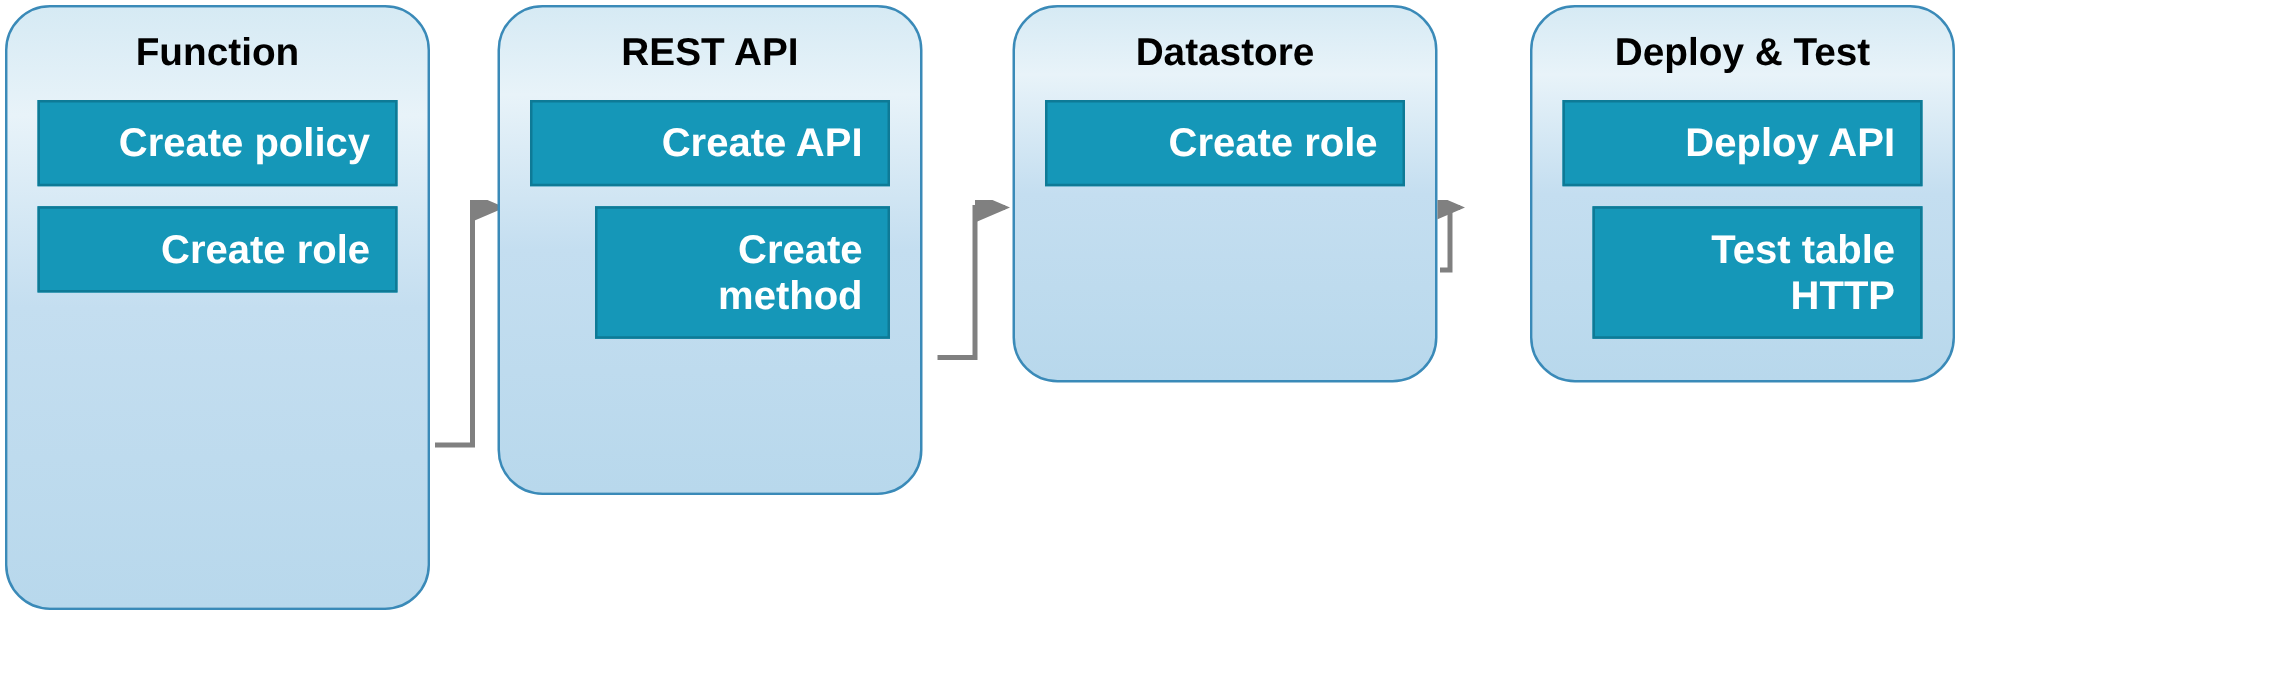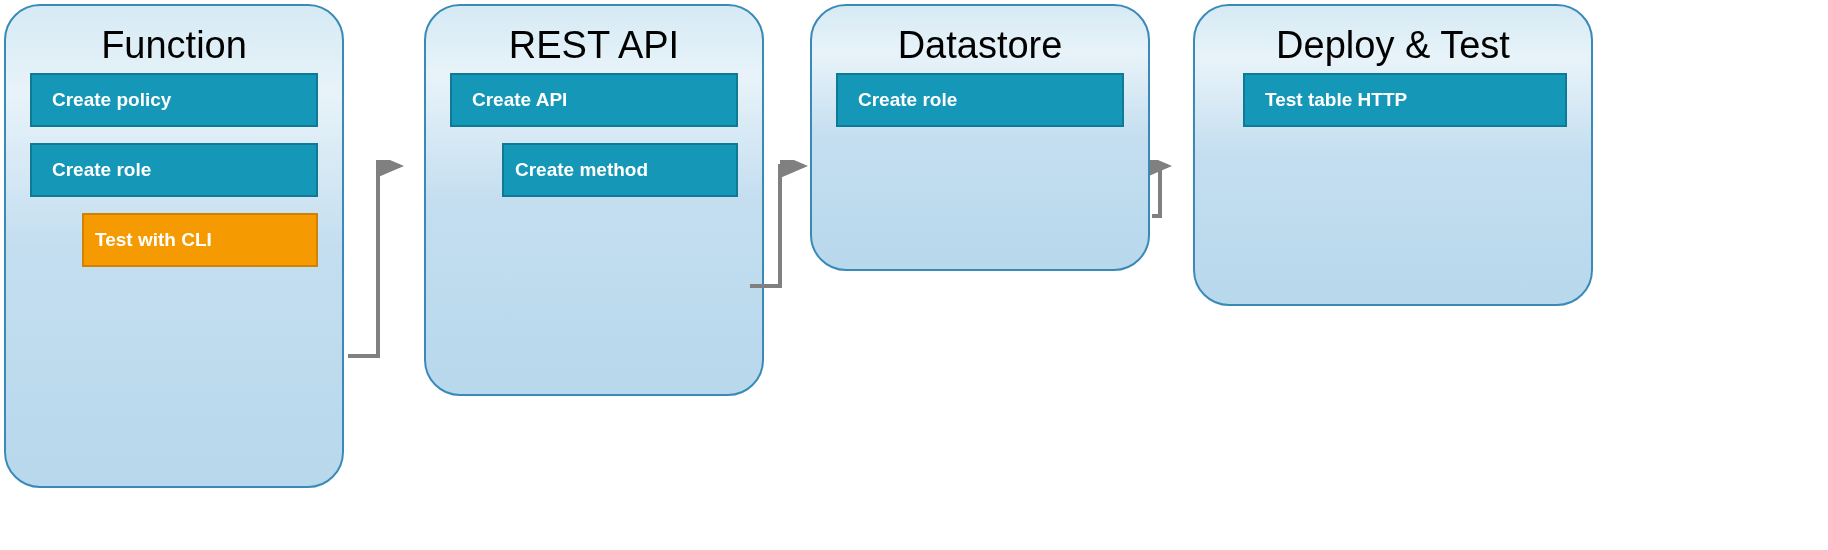--- a/index.html
+++ b/index.html
@@ -11,67 +11,67 @@
     position: relative;
   }
   .stage-box {
     position: absolute;
     border: 2px solid #3a8ab8;
     border-radius: 36px;
     background: linear-gradient(to bottom, #d6eaf4 0%, #e8f3f9 18%, #c4def0 50%, #b8d8ec 100%);
     padding: 18px 24px 24px 24px;
   }
   .stage-title {
-    font-size: 38px;
-    font-weight: normal;
+    font-size: 31px;
+    font-weight: bold;
     color: #000000;
     text-align: center;
-    margin-bottom: 6px;
+    margin-bottom: 20px;
     white-space: nowrap;
   }
   .step {
     color: #ffffff;
-    font-size: 19px;
+    font-size: 32px;
     font-weight: bold;
     padding: 14px 20px;
     margin-bottom: 16px;
     position: relative;
+    text-align: right;
   }
   .step:last-child { margin-bottom: 0; }
   .step-teal {
     background: #1597b8;
     border: 2px solid #0e7a96;
   }
   .step-orange {
     background: #f59a00;
     border: 2px solid #d18300;
   }
   .indent-0 { margin-left: 0; }
   .indent-1 { margin-left: 24px; }
   .indent-2 { margin-left: 52px; padding-left: 11px; }
 
   
   #box-function { left: 4px;   top: 4px;  width: 340px; height: 484px; }
-  #box-restapi  { left: 424px; top: 4px;  width: 340px; height: 392px; }
-  #box-datastore{ left: 810px; top: 4px;  width: 340px; height: 267px; }
-  #box-deploy   { left: 1193px;top: 4px;  width: 400px; height: 302px; }
+  #box-restapi  { left: 398px; top: 4px;  width: 340px; height: 392px; }
+  #box-datastore{ left: 810px; top: 4px;  width: 340px; height: 302px; }
+  #box-deploy   { left: 1224px;top: 4px;  width: 340px; height: 302px; }
 
   .arrow {
     position: absolute;
     pointer-events: none;
   }
 </style>
 </head>
 <body>
 
 <div class="stage-box" id="box-function">
   <div class="stage-title">Function</div>
   <div class="step step-teal indent-0">Create policy</div>
   <div class="step step-teal indent-0">Create role</div>
-  <div class="step step-orange indent-2">Test with CLI</div>
 </div>
 
 <svg class="arrow" style="left:344px; top:160px;" width="66" height="200">
   <defs>
     <marker id="ah1" markerWidth="8" markerHeight="8" refX="6" refY="3" orient="auto">
       <path d="M0,0 L7,3 L0,6 Z" fill="#808080"></path>
     </marker>
   </defs>
   <path d="M 4 196 L 34 196 L 34 6 L 56 6" fill="none" stroke="#808080" stroke-width="4" marker-end="url(#ah1)"></path>
 </svg>
@@ -100,14 +100,15 @@
   <defs>
     <marker id="ah3" markerWidth="8" markerHeight="8" refX="6" refY="3" orient="auto">
       <path d="M0,0 L7,3 L0,6 Z" fill="#808080"></path>
     </marker>
   </defs>
   <path d="M 2 56 L 10 56 L 10 6 L 18 6" fill="none" stroke="#808080" stroke-width="4" marker-end="url(#ah3)"></path>
 </svg>
 
 <div class="stage-box" id="box-deploy">
   <div class="stage-title">Deploy &amp; Test</div>
+  <div class="step step-teal indent-0">Deploy API</div>
   <div class="step step-teal indent-1">Test table HTTP</div>
 </div>
 
 </body></html>

